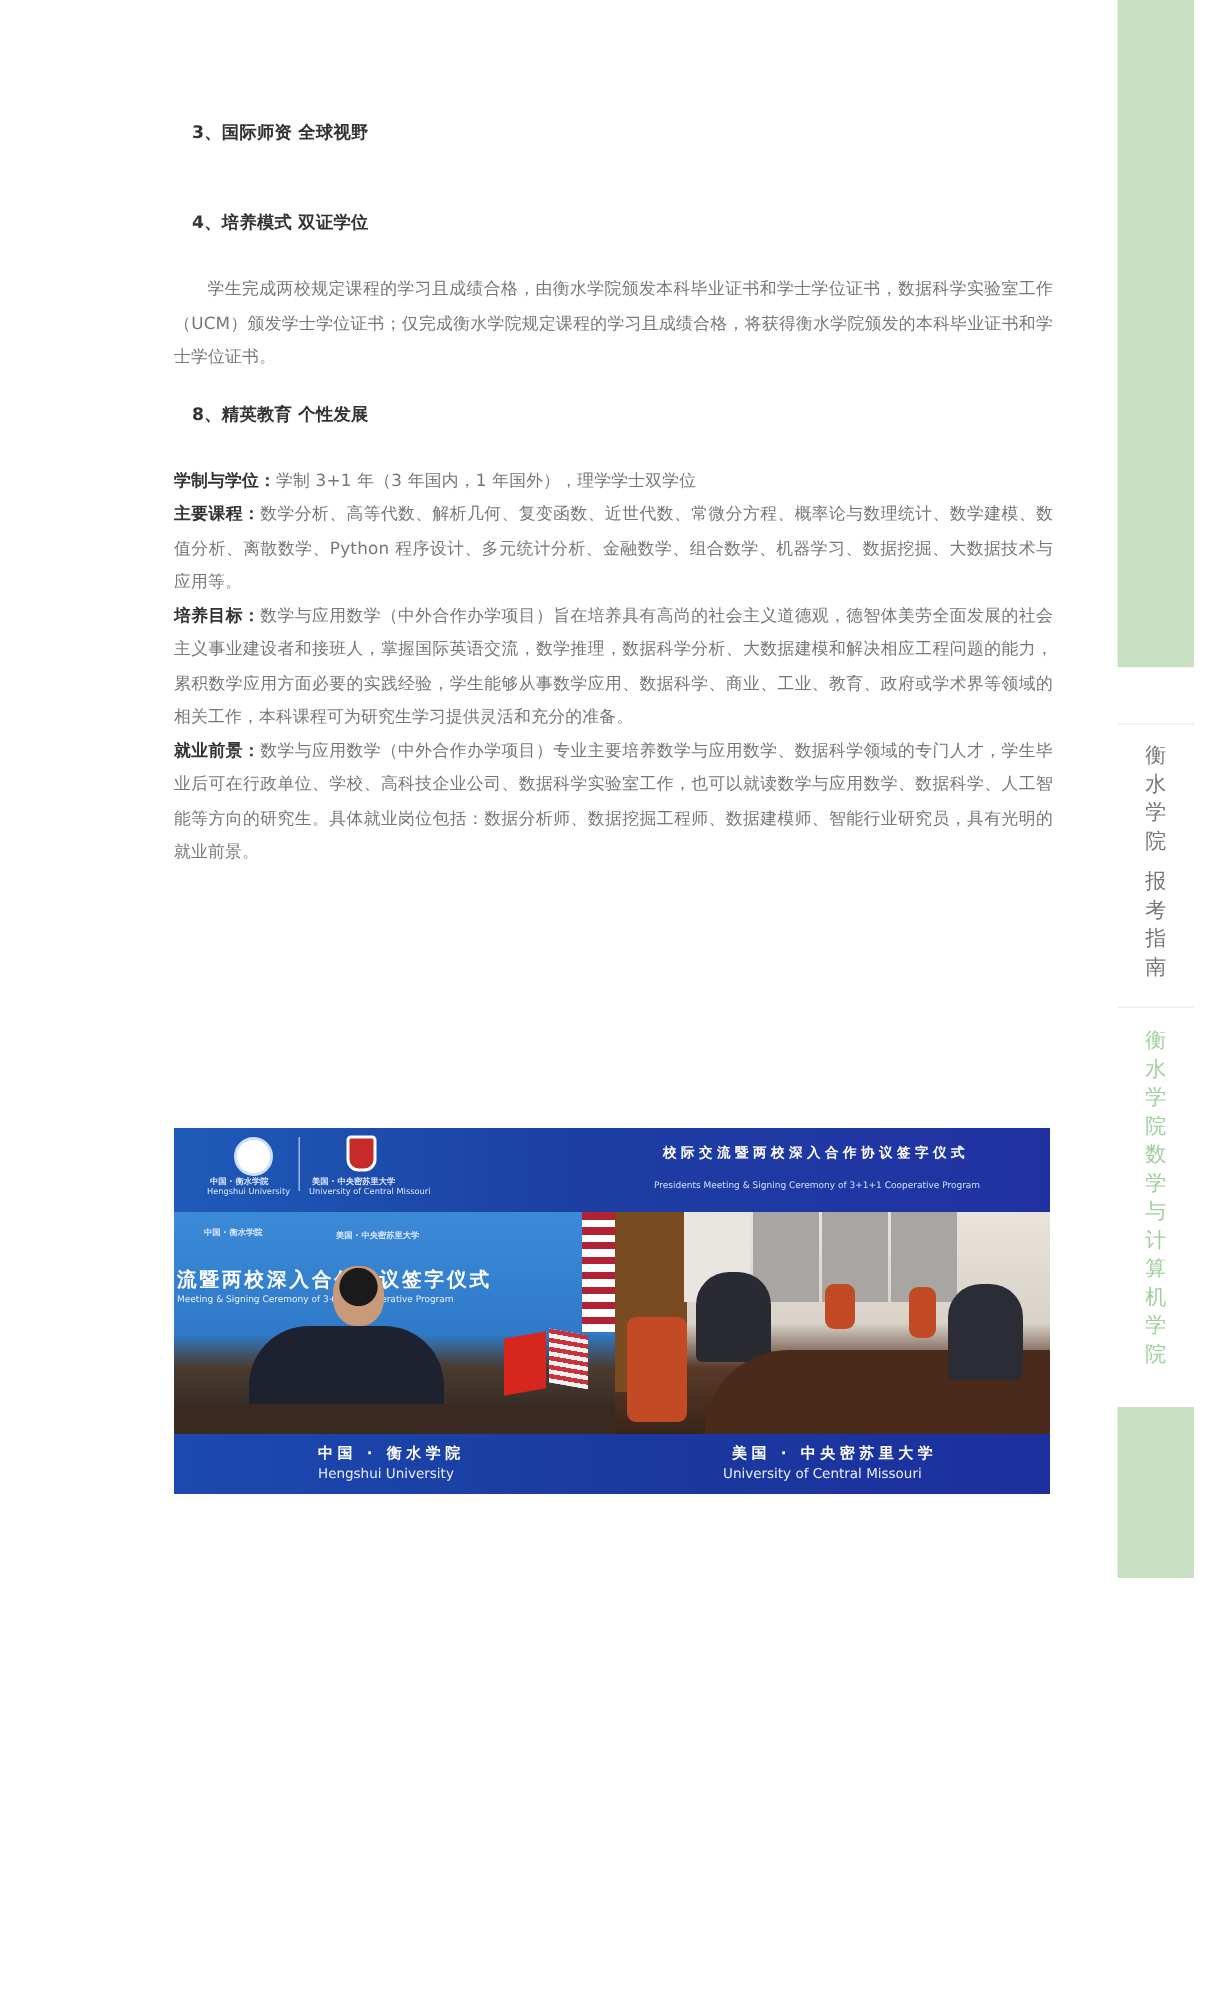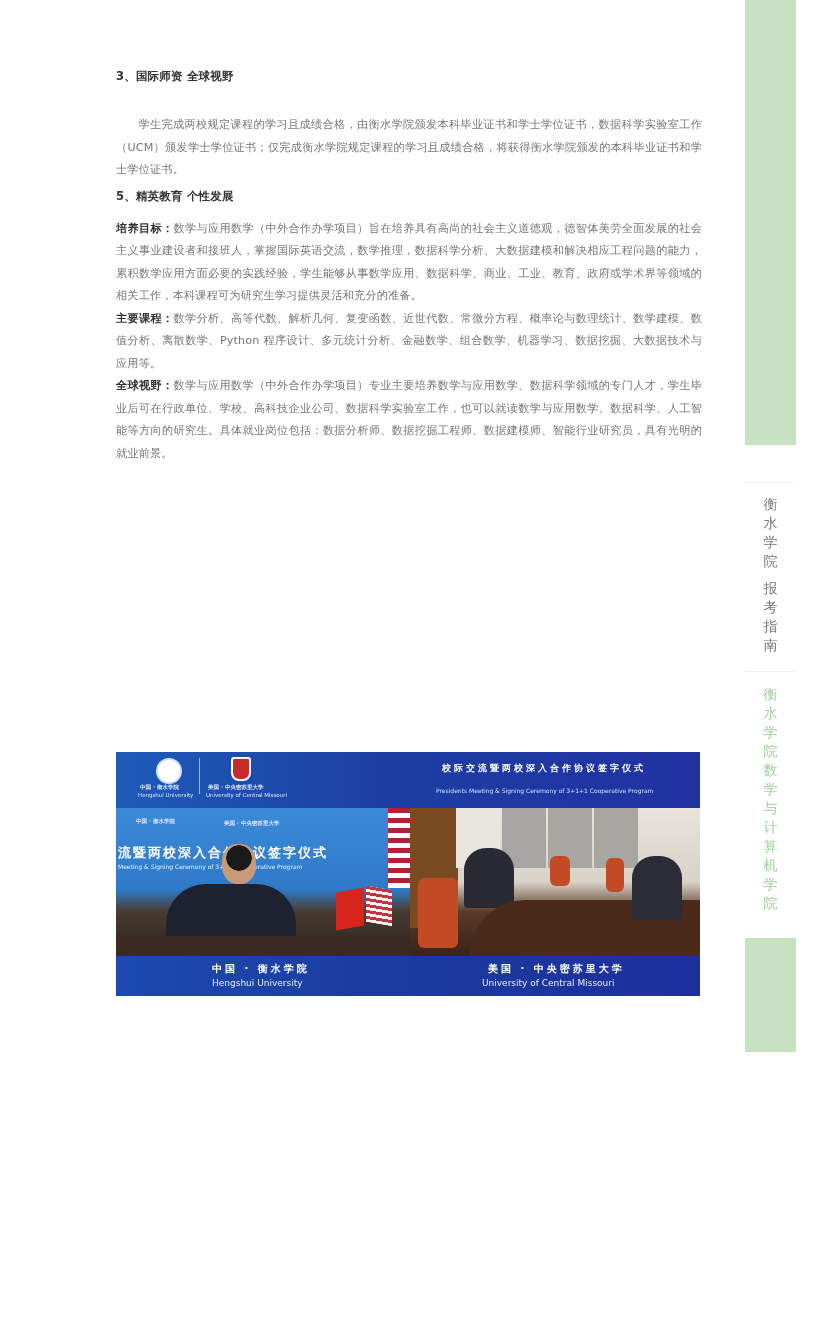--- a/index.html
+++ b/index.html
@@ -7,21 +7,21 @@
     width: 816px; height: 1344px; position: relative; overflow: hidden;
     background: #ffffff;
     font-family: "DejaVu Sans", "Liberation Sans", sans-serif;
     color: #666;
   }
   .content {
     position: absolute; left: 116px; top: 66px; width: 586px;
   }
   .heading {
     font-size: 11.5px; font-weight: bold; color: #333;
-    height: 20px; line-height: 20px; margin: 0;
+    height: 20px; line-height: 20px; margin: 12px;
     letter-spacing: 0.2px;
   }
   .para {
     font-size: 11.2px; line-height: 22.5px; color: #777;
     text-align: justify; text-indent: 2em; margin: 0;
     letter-spacing: 0.15px;
   }
   .para.noindent { text-indent: 0; }
   .label { font-weight: bold; color: #333; }
   .gap-h { height: 12px; }
@@ -129,29 +129,31 @@
   .vtext.gray .sp { height: 8px; }
   .vtext.green { top: 685px; color: #9fcf9b; }
 </style>
 </head>
 <body>
 
 <div class="content">
   <h3 class="heading">3、国际师资 全球视野</h3>
   <div class="gap-h"></div>
   <div class="gap-s"></div>
+  <h3 class="heading">4、培养模式 双证学位</h3>
   <div class="gap-h"></div>
   <p class="para">学生完成两校规定课程的学习且成绩合格，由衡水学院颁发本科毕业证书和学士学位证书，数据科学实验室工作（UCM）颁发学士学位证书；仅完成衡水学院规定课程的学习且成绩合格，将获得衡水学院颁发的本科毕业证书和学士学位证书。</p>
   <div class="gap-s"></div>
-  <h3 class="heading">5、精英教育 个性发展</h3>
+  <h3 class="heading">8、精英教育 个性发展</h3>
   <div class="gap-h"></div>
 
+  <p class="para noindent"><span class="label">学制与学位：</span><span>学制 3+1 年（3 年国内，1 年国外），理学学士双学位</span></p>
+  <p class="para noindent"><span class="label">主要课程：</span><span>数学分析、高等代数、解析几何、复变函数、近世代数、常微分方程、概率论与数理统计、数学建模、数值分析、离散数学、Python 程序设计、多元统计分析、金融数学、组合数学、机器学习、数据挖掘、大数据技术与应用等。</span></p>
   <p class="para noindent"><span class="label">培养目标：</span><span>数学与应用数学（中外合作办学项目）旨在培养具有高尚的社会主义道德观，德智体美劳全面发展的社会主义事业建设者和接班人，掌握国际英语交流，数学推理，数据科学分析、大数据建模和解决相应工程问题的能力，累积数学应用方面必要的实践经验，学生能够从事数学应用、数据科学、商业、工业、教育、政府或学术界等领域的相关工作，本科课程可为研究生学习提供灵活和充分的准备。</span></p>
-  <p class="para noindent"><span class="label">主要课程：</span><span>数学分析、高等代数、解析几何、复变函数、近世代数、常微分方程、概率论与数理统计、数学建模、数值分析、离散数学、Python 程序设计、多元统计分析、金融数学、组合数学、机器学习、数据挖掘、大数据技术与应用等。</span></p>
-  <p class="para noindent"><span class="label">全球视野：</span><span>数学与应用数学（中外合作办学项目）专业主要培养数学与应用数学、数据科学领域的专门人才，学生毕业后可在行政单位、学校、高科技企业公司、数据科学实验室工作，也可以就读数学与应用数学、数据科学、人工智能等方向的研究生。具体就业岗位包括：数据分析师、数据挖掘工程师、数据建模师、智能行业研究员，具有光明的就业前景。</span></p>
+  <p class="para noindent"><span class="label">就业前景：</span><span>数学与应用数学（中外合作办学项目）专业主要培养数学与应用数学、数据科学领域的专门人才，学生毕业后可在行政单位、学校、高科技企业公司、数据科学实验室工作，也可以就读数学与应用数学、数据科学、人工智能等方向的研究生。具体就业岗位包括：数据分析师、数据挖掘工程师、数据建模师、智能行业研究员，具有光明的就业前景。</span></p>
 </div>
 
 <div class="photo">
   <div class="banner-top">
     <div class="logo1"></div>
     <div class="tiny" style="left:24px;top:32px;">中国 · 衡水学院</div>
     <div class="tiny" style="left:22px;top:40px;font-weight:normal;">Hengshui University</div>
     <div class="vline"></div>
     <div class="logo2"></div>
     <div class="tiny" style="left:92px;top:32px;">美国 · 中央密苏里大学</div>

